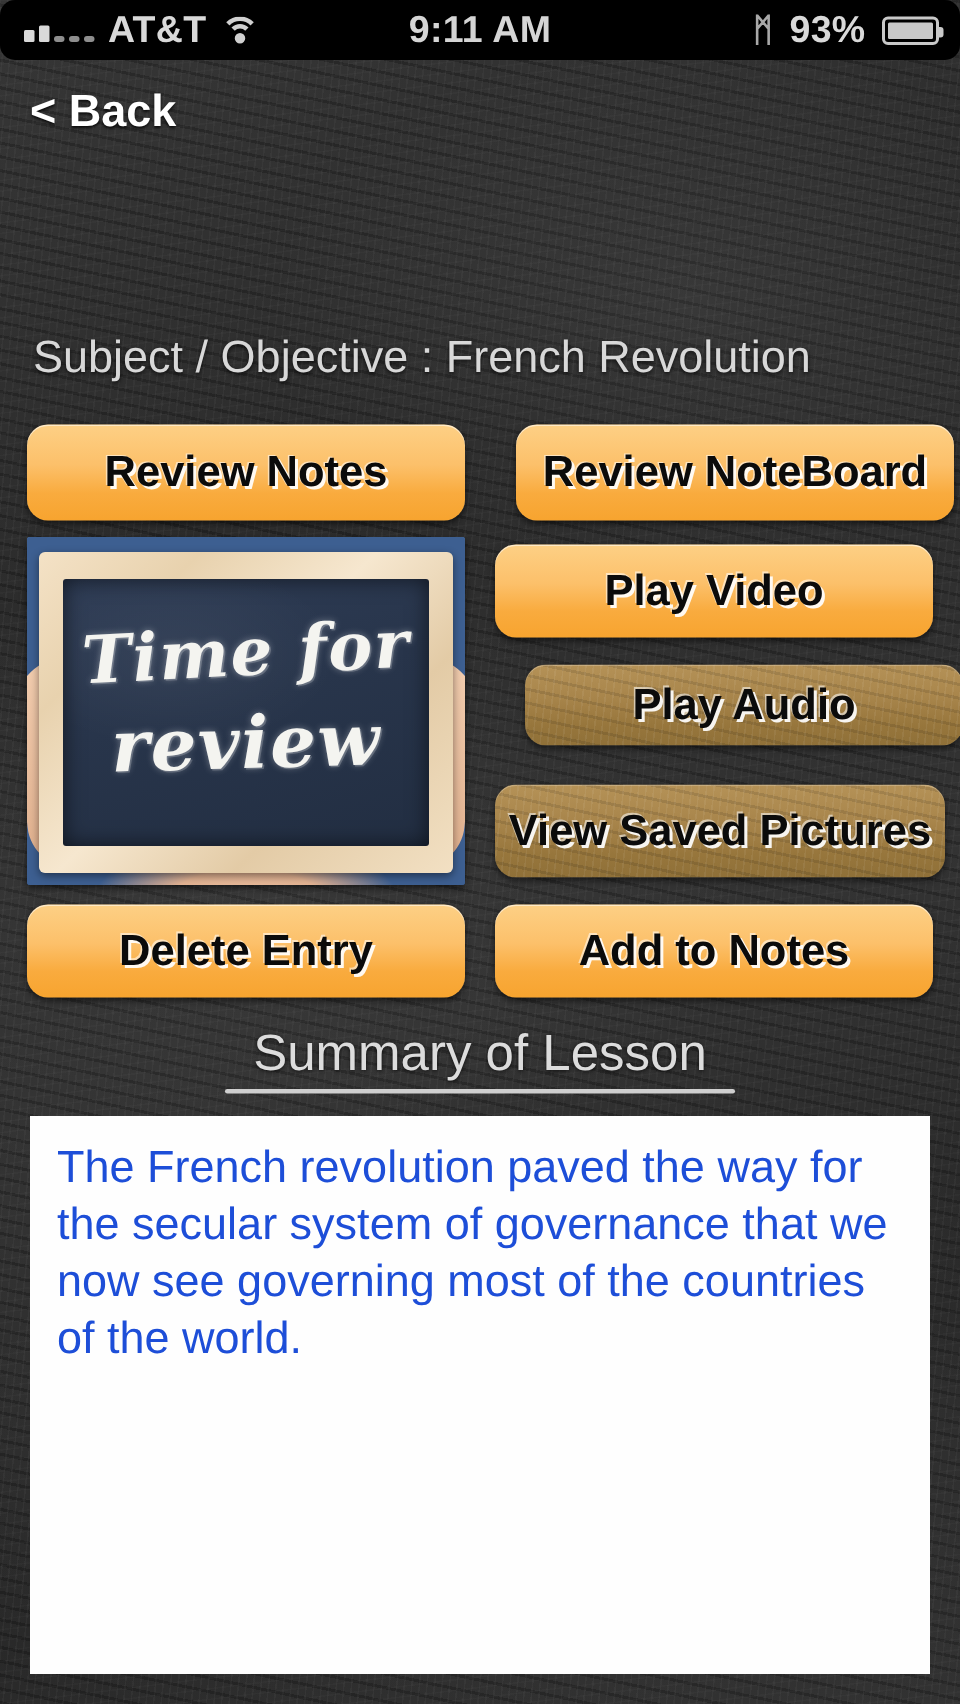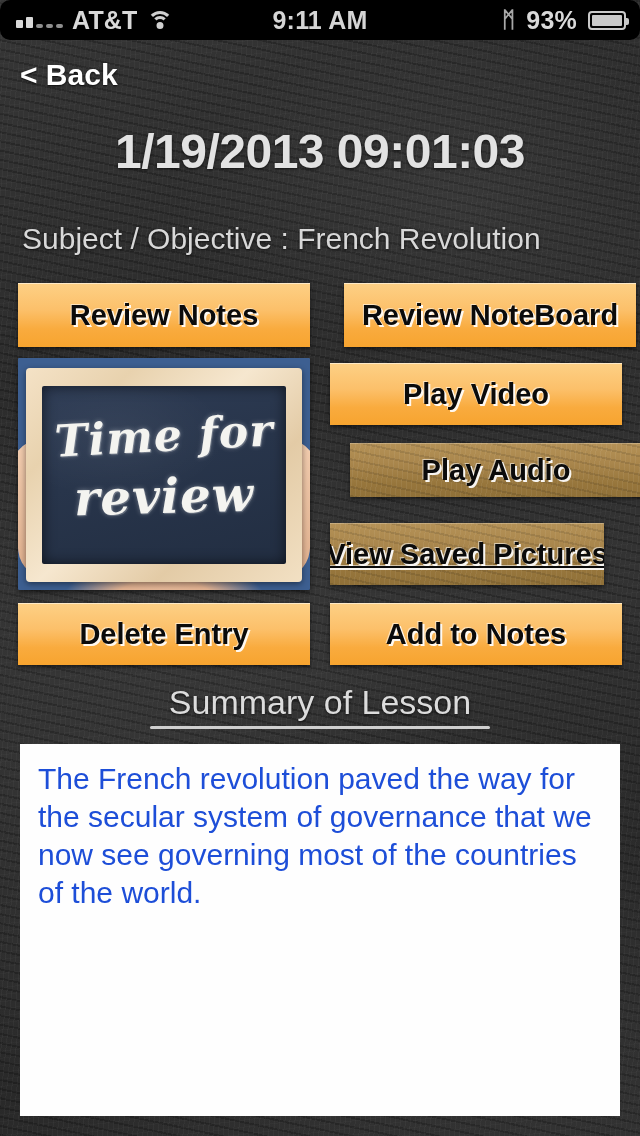--- a/index.html
+++ b/index.html
@@ -83,21 +83,21 @@
   .subject {
     position:absolute; left:22px; top:222px;
     color:#d8d8d8; font-size:30px; font-weight:normal;
     text-shadow:0 1px 3px rgba(0,0,0,.7);
   }
 
   
   .btn {
     position:absolute;
     display:flex; align-items:center; justify-content:center;
-    border-radius:0;
+    border-radius:14px;
     font-size:29px; font-weight:bold;
     color:#0b0b0b;
     text-shadow:2px 2px 0 rgba(255,255,255,.92), -1px -1px 0 rgba(255,255,255,.55);
     background:linear-gradient(180deg,#fdd085 0%,#fcc06a 42%,#f9ab3e 72%,#f7a42f 100%);
     box-shadow:inset 0 1px 0 rgba(255,255,255,.55), 0 2px 4px rgba(0,0,0,.55);
     cursor:pointer;
     white-space:nowrap;
     overflow:hidden;
   }
   .btn.disabled {
@@ -209,32 +209,31 @@
     <div class="sb-right">
       <span class="bt">ᛗ</span>
       <span class="pct">93%</span>
       <span class="batt">
           <i></i>
         </span>
     </div>
   </div>
 
   <div class="back">&lt; Back</div>
-  <div class="datetime">1/19/2013 09:01:03</div>
   <div class="subject">Subject / Objective : French Revolution</div>
 
   <div class="btn" style="left:18px; top:283px; width:292px; height:64px;">Review Notes</div>
 
   <div class="btn" style="left:330px; top:283px; width:292px; height:64px;margin-left:14px;">Review NoteBoard</div>
 
   <div class="btn" style="left:330px; top:363px; width:292px; height:62px;">Play Video</div>
 
   <div class="btn disabled" style="left:330px; top:443px; width:292px; height:54px;margin-left:20px;">Play Audio</div>
 
-  <div class="btn disabled" style="left:330px; top:523px; width:274px; height:62px;text-decoration:underline;">View Saved Pictures</div>
+  <div class="btn disabled" style="left:330px; top:523px; width:300px; height:62px;">View Saved Pictures</div>
 
   <div class="btn" style="left:18px; top:603px; width:292px; height:62px;">Delete Entry</div>
 
   <div class="btn" style="left:330px; top:603px; width:292px; height:62px;">Add to Notes</div>
 
   <div class="thumb">
     <div class="photo-bg"></div>
     <div class="hand l">
       <span class="finger f1"></span>
         <span class="finger f2"></span>

